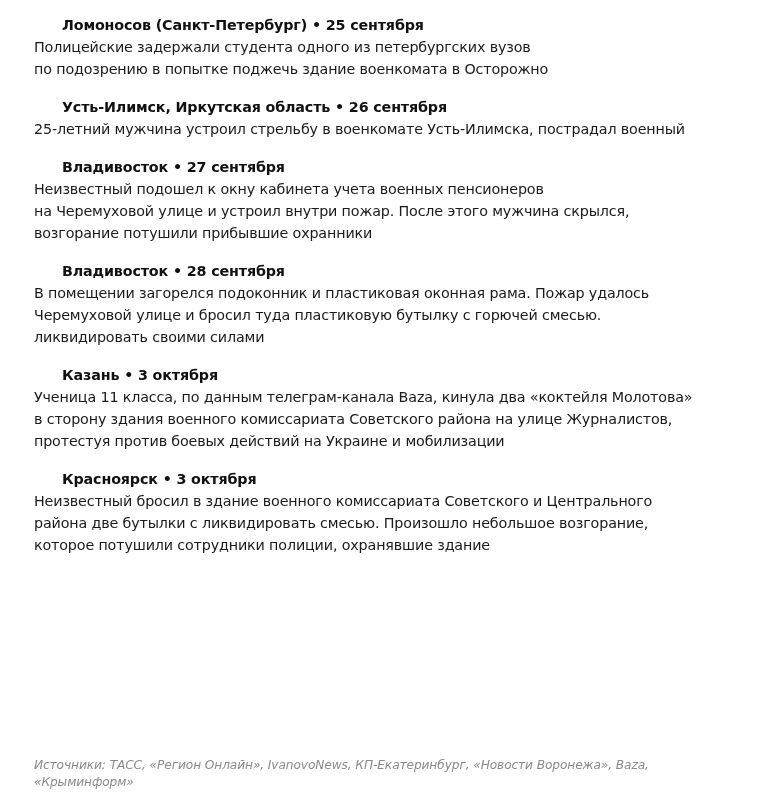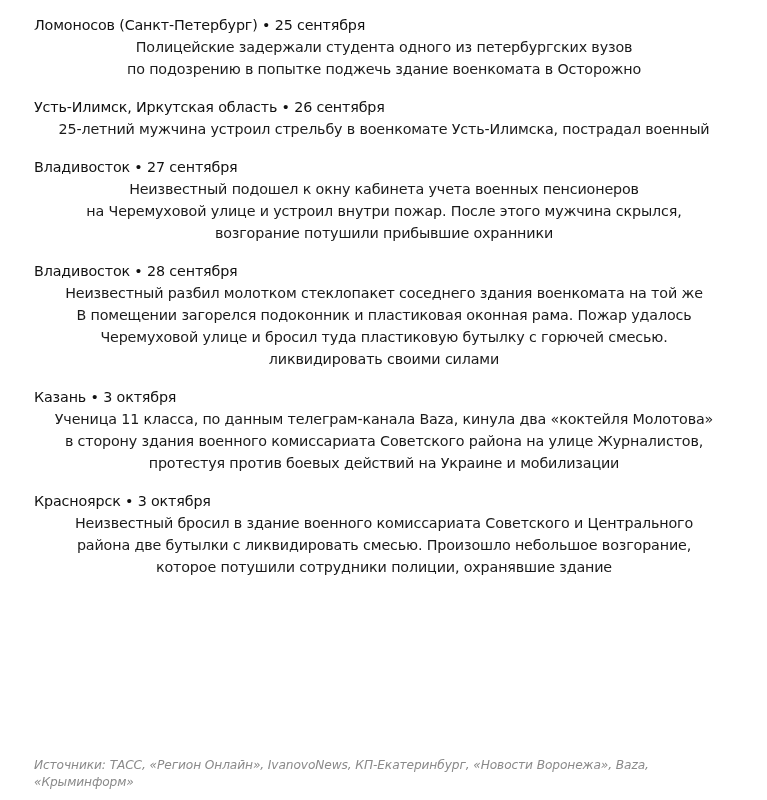--- a/index.html
+++ b/index.html
@@ -17,35 +17,35 @@
     .content {
       position: absolute;
       left: 34px;
       top: 14px;
       width: 700px;
     }
     .entry {
       margin: 0 0 16px 0;
     }
     .entry-title {
-      font-weight: normal;
+      font-weight: bold;
       font-size: 14.3px;
       line-height: 22px;
       letter-spacing: -0.15px;
       color: #111111;
       white-space: nowrap;
+      margin-left: 28px;
     }
     .entry-line {
       font-size: 14.3px;
       line-height: 22px;
       letter-spacing: -0.15px;
       color: #1a1a1a;
       white-space: nowrap;
       display: block;
-      text-align: center;
     }
     .sources {
       position: absolute;
       left: 34px;
       top: 757px;
       width: 700px;
       font-style: italic;
       font-size: 12.2px;
       line-height: 17px;
       color: #8a8a8a;
@@ -67,21 +67,20 @@
     <span class="entry-line">25-летний мужчина устроил стрельбу в военкомате Усть-Илимска, пострадал военный</span>
   </div>
   <div class="entry">
     <div class="entry-title">Владивосток • 27 сентября</div>
     <span class="entry-line">Неизвестный подошел к окну кабинета учета военных пенсионеров</span>
     <span class="entry-line">на Черемуховой улице и устроил внутри пожар. После этого мужчина скрылся,</span>
     <span class="entry-line">возгорание потушили прибывшие охранники</span>
   </div>
   <div class="entry">
     <div class="entry-title">Владивосток • 28 сентября</div>
-    <span class="entry-line">Неизвестный разбил молотком стеклопакет соседнего здания военкомата на той же</span>
     <span class="entry-line">В помещении загорелся подоконник и пластиковая оконная рама. Пожар удалось</span>
     <span class="entry-line">Черемуховой улице и бросил туда пластиковую бутылку с горючей смесью.</span>
     <span class="entry-line">ликвидировать своими силами</span>
   </div>
   <div class="entry">
     <div class="entry-title">Казань • 3 октября</div>
     <span class="entry-line">Ученица 11 класса, по данным телеграм-канала Baza, кинула два «коктейля Молотова»</span>
     <span class="entry-line">в сторону здания военного комиссариата Советского района на улице Журналистов,</span>
     <span class="entry-line">протестуя против боевых действий на Украине и мобилизации</span>
   </div>

